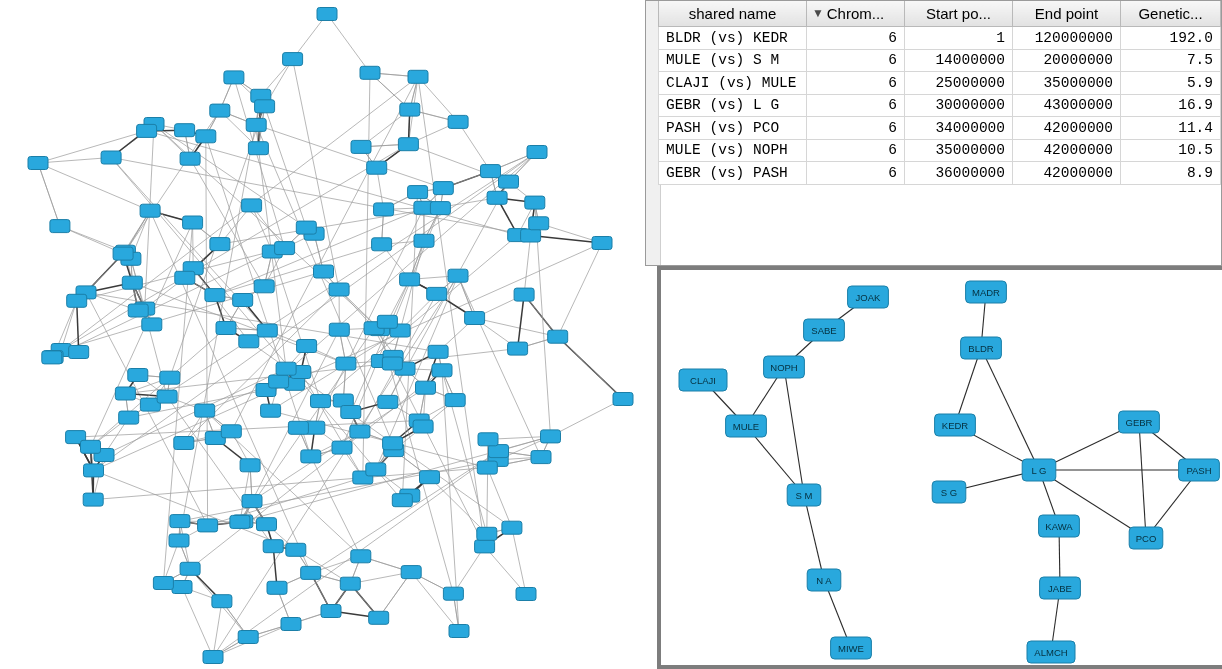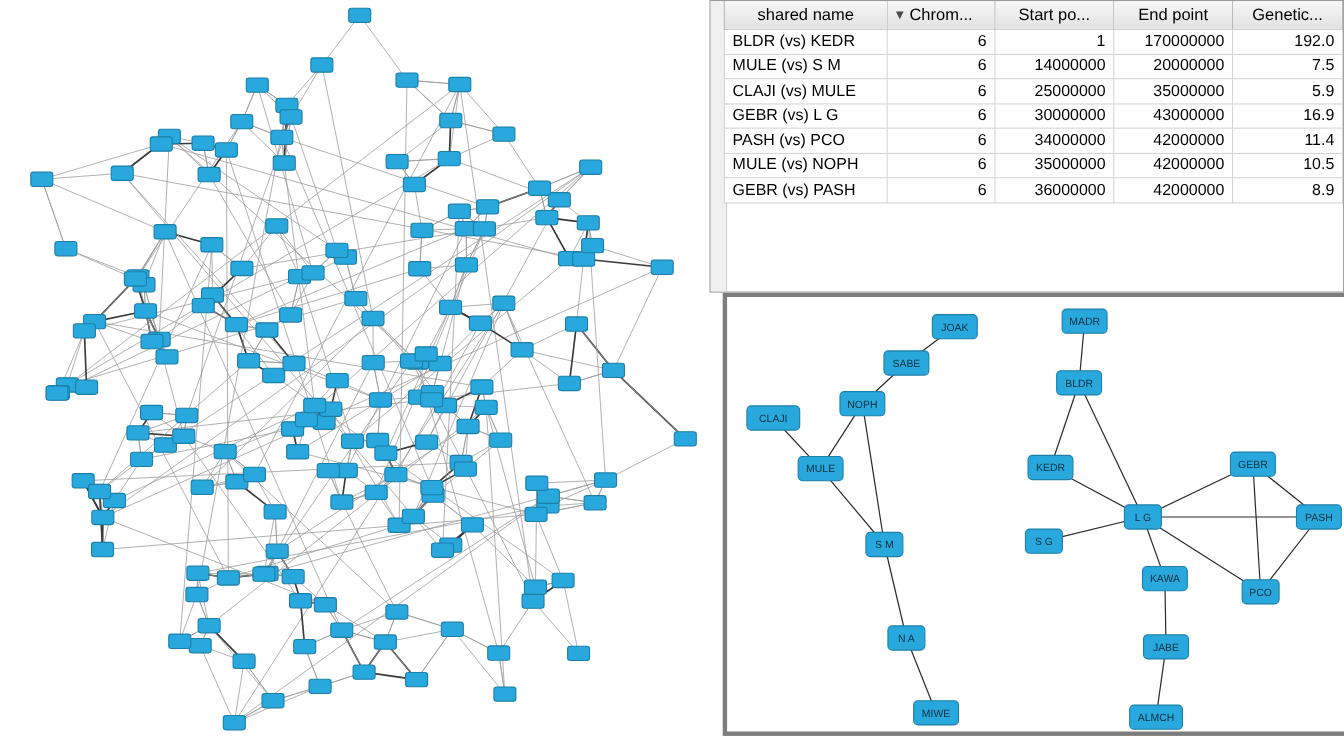--- a/index.html
+++ b/index.html
@@ -87,20 +87,21 @@
     font-size: 12px;
     color: #4a4a4a;
   }
   table.data td {
     border: 1px solid #d6d6d6;
     height: 21.5px;
     padding: 0 7px;
     white-space: nowrap;
     overflow: hidden;
     background: #fff;
+    font-family: Liberation Mono, monospace;
   }
   td.c-name { text-align: left; }
   td.c-num  { text-align: right; }
 
   
   col.w-name { width: 148px; }
   col.w-chr  { width: 98px; }
   col.w-start{ width: 108px; }
   col.w-end  { width: 108px; }
   col.w-gen  { width: 100px; }
@@ -961,21 +962,21 @@
             <th>
               <span>Genetic...</span>
             </th>
           </tr>
         </thead>
         <tbody id="table-body">
             <tr>
               <td class="c-name">BLDR (vs) KEDR</td>
               <td class="c-num">6</td>
               <td class="c-num">1</td>
-              <td class="c-num">170000000</td>
+              <td class="c-num">120000000</td>
               <td class="c-num">192.0</td>
             </tr>
             <tr>
               <td class="c-name">MULE (vs) S M</td>
               <td class="c-num">6</td>
               <td class="c-num">14000000</td>
               <td class="c-num">20000000</td>
               <td class="c-num">7.5</td>
             </tr>
             <tr>

